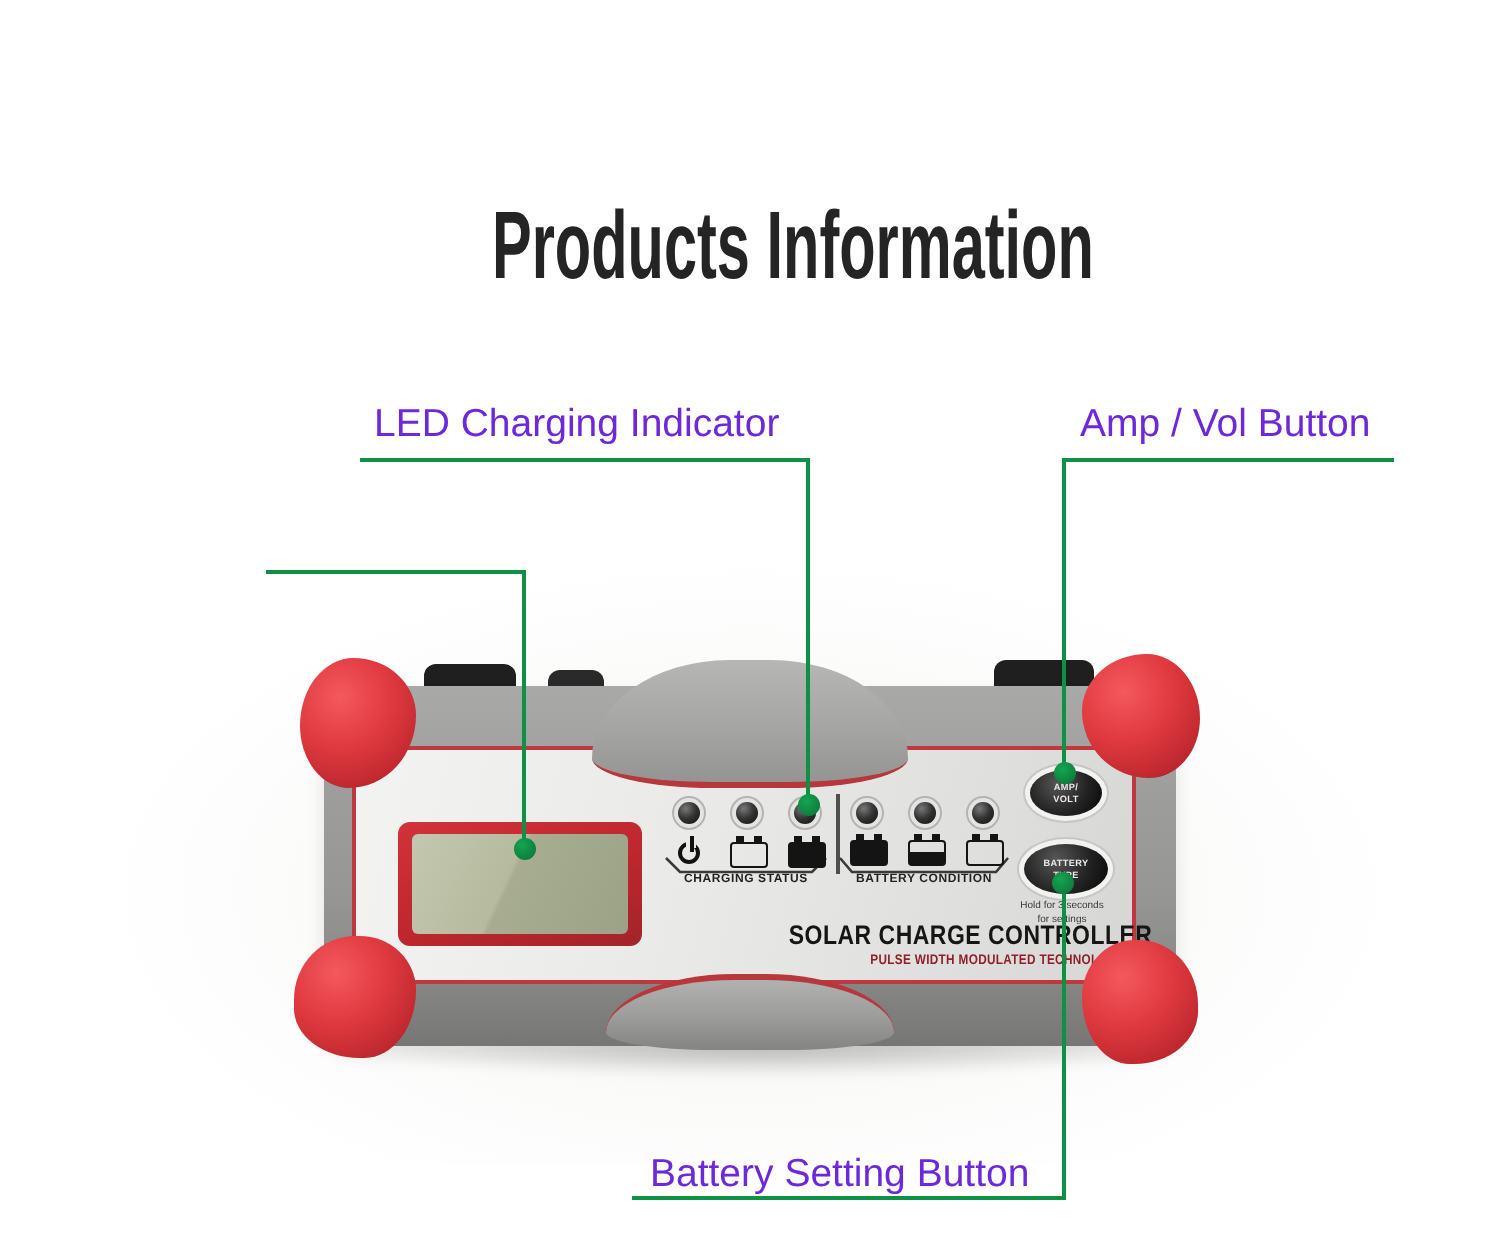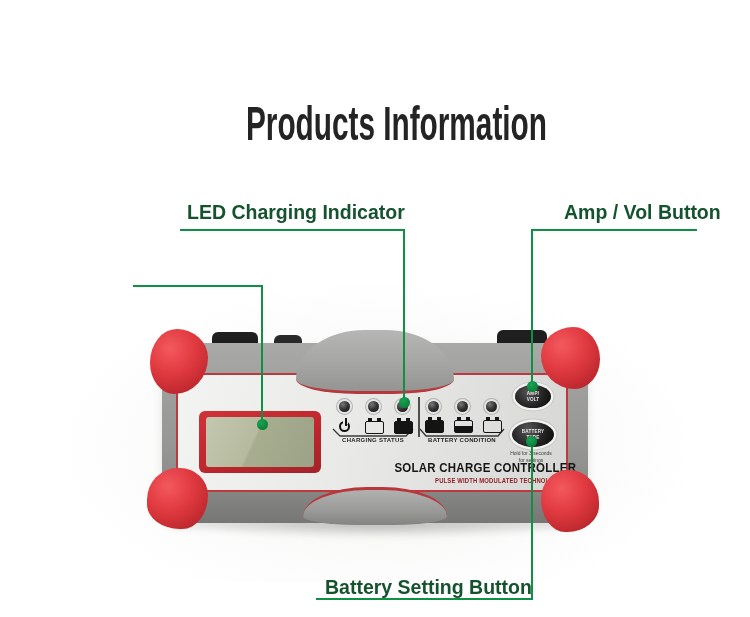--- a/index.html
+++ b/index.html
@@ -7,24 +7,24 @@
          font-family:"Liberation Sans",sans-serif;margin-top:32px;}
 
   
   .photo-bg{position:absolute;left:55px;top:250px;width:640px;height:300px;z-index:1;
     background:radial-gradient(ellipse at 50% 55%, #f3f3f1 0%, rgba(255,255,255,0) 72%);}
 
   
   .page-title{position:absolute;left:246px;top:68px;z-index:60;color:#242424;
     font-size:48px;line-height:48px;font-weight:bold;white-space:nowrap;
     transform:scaleX(0.62);transform-origin:left top;letter-spacing:0;}
-  .callout-label{position:absolute;z-index:60;color:#14532d;font-size:19.5px;
-    line-height:23px;white-space:nowrap;font-weight:bold;}
+  .callout-label{position:absolute;z-index:60;color:#6d28d9;font-size:19.5px;
+    line-height:23px;white-space:nowrap;}
   .lbl-led{left:187px;top:169px;}
-  .lbl-ampvol{left:564px;top:169px;}
+  .lbl-ampvol{left:540px;top:169px;}
   .lbl-lcd{left:143px;top:227px;}
   .lbl-batt{left:325px;top:544px;}
 
   
   .cline{position:absolute;background:#0e9145;z-index:50;}
   .led-h{left:180px;top:197px;width:225px;height:2px;}
   .led-v{left:403px;top:197px;width:2px;height:170px;}
   .amp-h{left:531px;top:197px;width:166px;height:2px;}
   .amp-v{left:531px;top:197px;width:2px;height:155px;}
   .lcd-h{left:133px;top:253px;width:130px;height:2px;}

